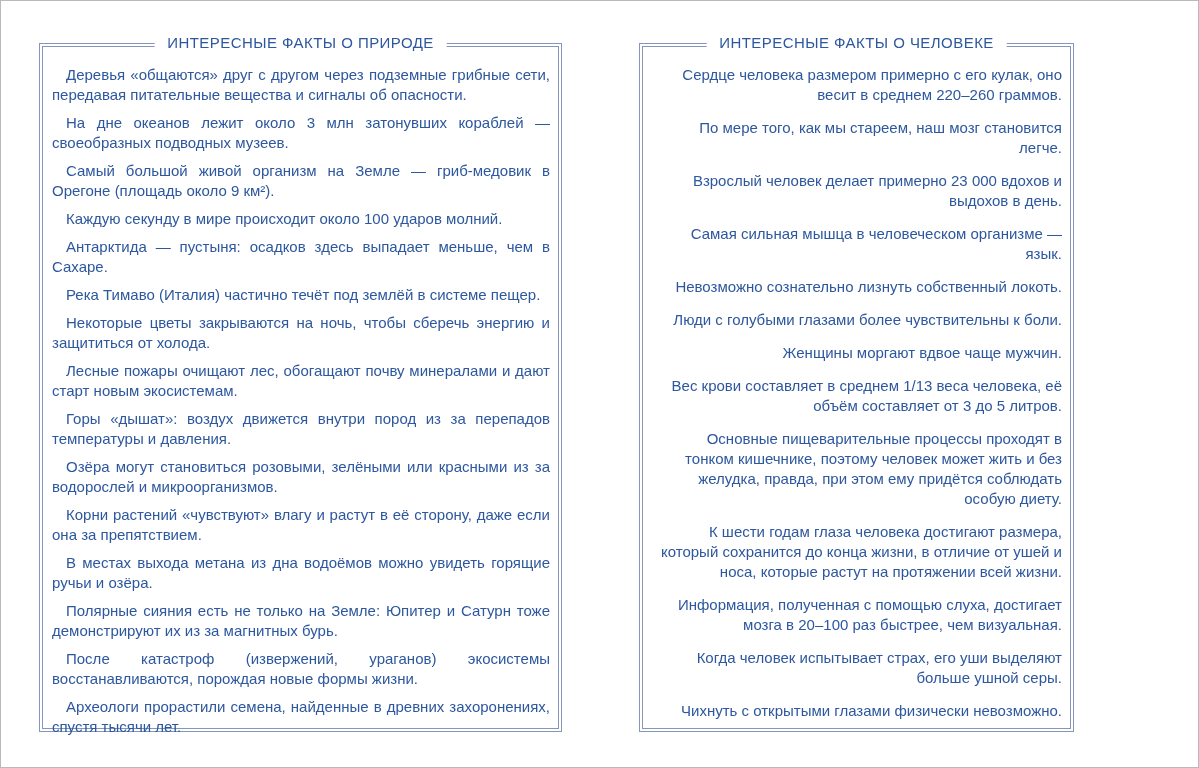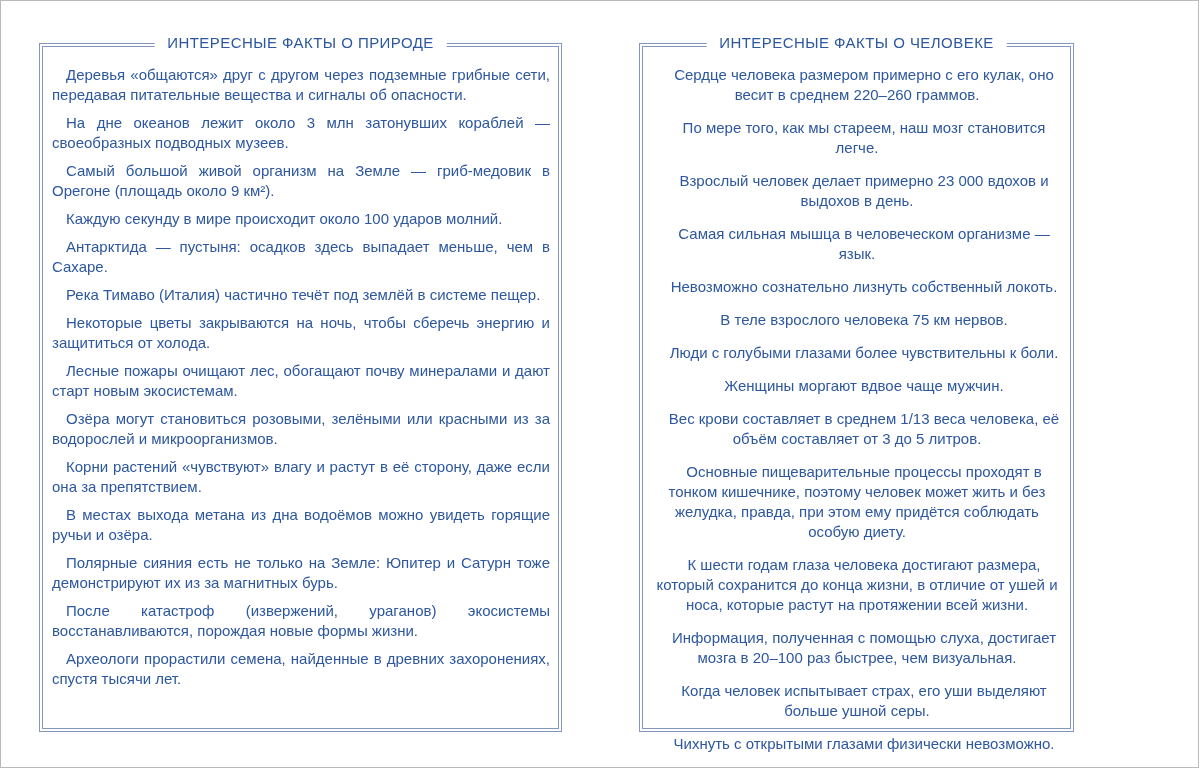--- a/index.html
+++ b/index.html
@@ -48,58 +48,58 @@
     padding:21px 11px 6px 12px;
   }
   .facts p{
     color:var(--ink);
     font-size:15px;
     line-height:20px;
     text-indent:14px;
     margin:0 0 8px 0;
   }
   .card.left .facts p{text-align:justify;}
-  .card.right .facts p{margin-bottom:13px;text-align:center;}
+  .card.right .facts p{margin-bottom:13px;text-align:right;}
 </style>
 </head>
 <body>
 
 <div class="page">
 
   <section class="card left">
     <span class="inner-frame"></span>
     <h2 class="card-title">ИНТЕРЕСНЫЕ ФАКТЫ О ПРИРОДЕ</h2>
     <div class="facts">
       <p>Деревья «общаются» друг с другом через подземные грибные сети, передавая питательные вещества и сигналы об опасности.</p>
       <p>На дне океанов лежит около 3 млн затонувших кораблей — своеобразных подводных музеев.</p>
       <p>Самый большой живой организм на Земле — гриб-медовик в Орегоне (площадь около 9 км²).</p>
       <p>Каждую секунду в мире происходит около 100 ударов молний.</p>
       <p>Антарктида — пустыня: осадков здесь выпадает меньше, чем в Сахаре.</p>
       <p>Река Тимаво (Италия) частично течёт под землёй в системе пещер.</p>
       <p>Некоторые цветы закрываются на ночь, чтобы сберечь энергию и защититься от холода.</p>
       <p>Лесные пожары очищают лес, обогащают почву минералами и дают старт новым экосистемам.</p>
+      <p>Горы «дышат»: воздух движется внутри пород из за перепадов температуры и давления.</p>
       <p>Озёра могут становиться розовыми, зелёными или красными из за водорослей и микроорганизмов.</p>
       <p>Корни растений «чувствуют» влагу и растут в её сторону, даже если она за препятствием.</p>
       <p>В местах выхода метана из дна водоёмов можно увидеть горящие ручьи и озёра.</p>
       <p>Полярные сияния есть не только на Земле: Юпитер и Сатурн тоже демонстрируют их из за магнитных бурь.</p>
       <p>После катастроф (извержений, ураганов) экосистемы восстанавливаются, порождая новые формы жизни.</p>
       <p>Археологи прорастили семена, найденные в древних захоронениях, спустя тысячи лет.</p>
     </div>
   </section>
 
   <section class="card right">
     <span class="inner-frame"></span>
     <h2 class="card-title">ИНТЕРЕСНЫЕ ФАКТЫ О ЧЕЛОВЕКЕ</h2>
     <div class="facts">
       <p>Сердце человека размером примерно с его кулак, оно весит в среднем 220–260 граммов.</p>
       <p>По мере того, как мы стареем, наш мозг становится легче.</p>
       <p>Взрослый человек делает примерно 23 000 вдохов и выдохов в день.</p>
       <p>Самая сильная мышца в человеческом организме — язык.</p>
       <p>Невозможно сознательно лизнуть собственный локоть.</p>
-      <p>В теле взрослого человека 75 км нервов.</p>
       <p>Люди с голубыми глазами более чувствительны к боли.</p>
       <p>Женщины моргают вдвое чаще мужчин.</p>
       <p>Вес крови составляет в среднем 1/13 веса человека, её объём составляет от 3 до 5 литров.</p>
       <p>Основные пищеварительные процессы проходят в тонком кишечнике, поэтому человек может жить и без желудка, правда, при этом ему придётся соблюдать особую диету.</p>
       <p>К шести годам глаза человека достигают размера, который сохранится до конца жизни, в отличие от ушей и носа, которые растут на протяжении всей жизни.</p>
       <p>Информация, полученная с помощью слуха, достигает мозга в 20–100 раз быстрее, чем визуальная.</p>
       <p>Когда человек испытывает страх, его уши выделяют больше ушной серы.</p>
       <p>Чихнуть с открытыми глазами физически невозможно.</p>
     </div>
   </section>

